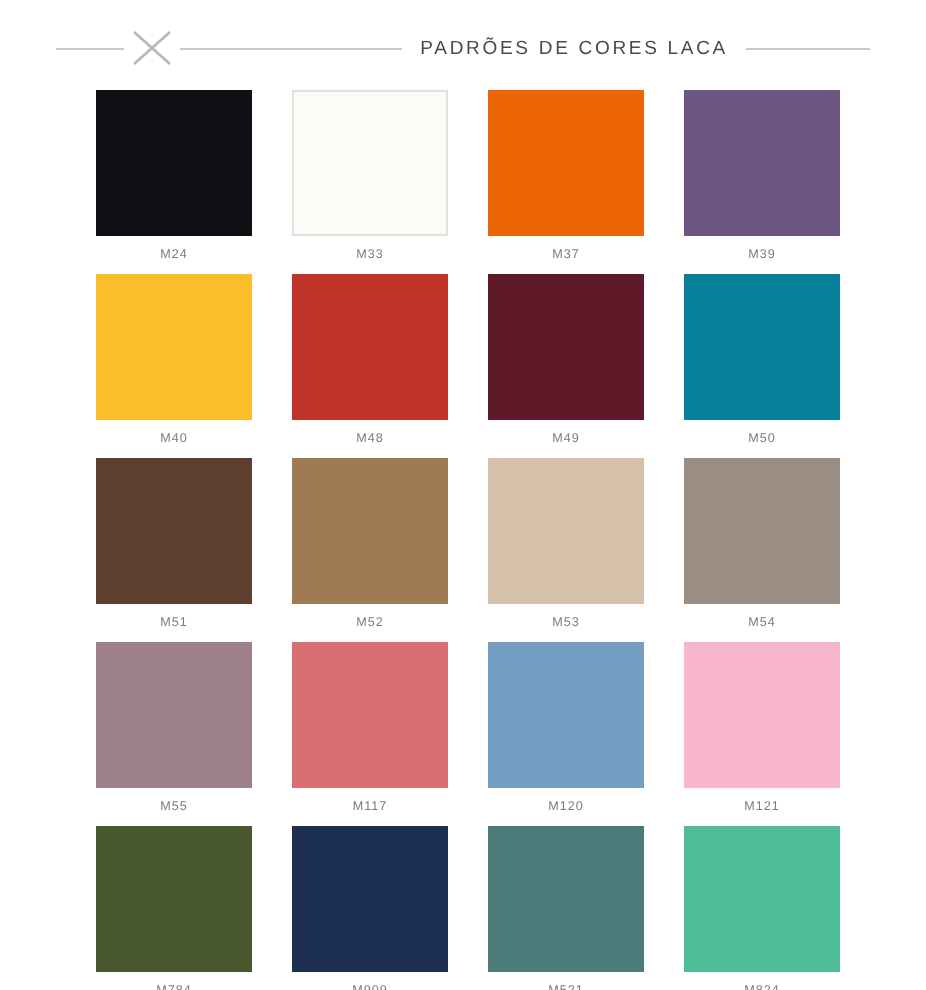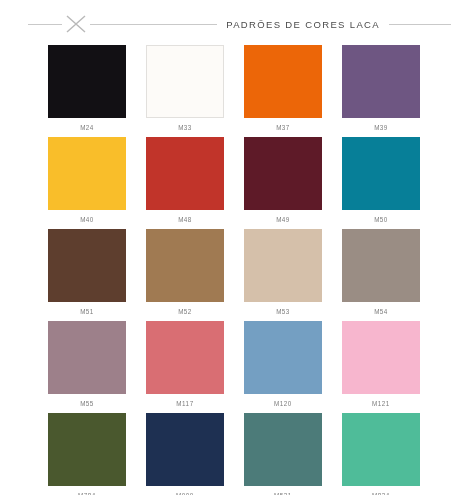--- a/index.html
+++ b/index.html
@@ -20,21 +20,21 @@
     background: #ffffff;
     box-sizing: border-box;
   }
 
   
   .header {
     position: relative;
     height: 30px;
     display: flex;
     align-items: center;
-    padding: 0 12px 0 0;
+    padding: 0 28px 0 0;
     margin-top: 9px;
   }
   .rule-left {
     position: relative;
     height: 1px;
     background: #c9c9c9;
     width: 34px;
     margin-left: 28px;
     flex: 0 0 auto;
   }

